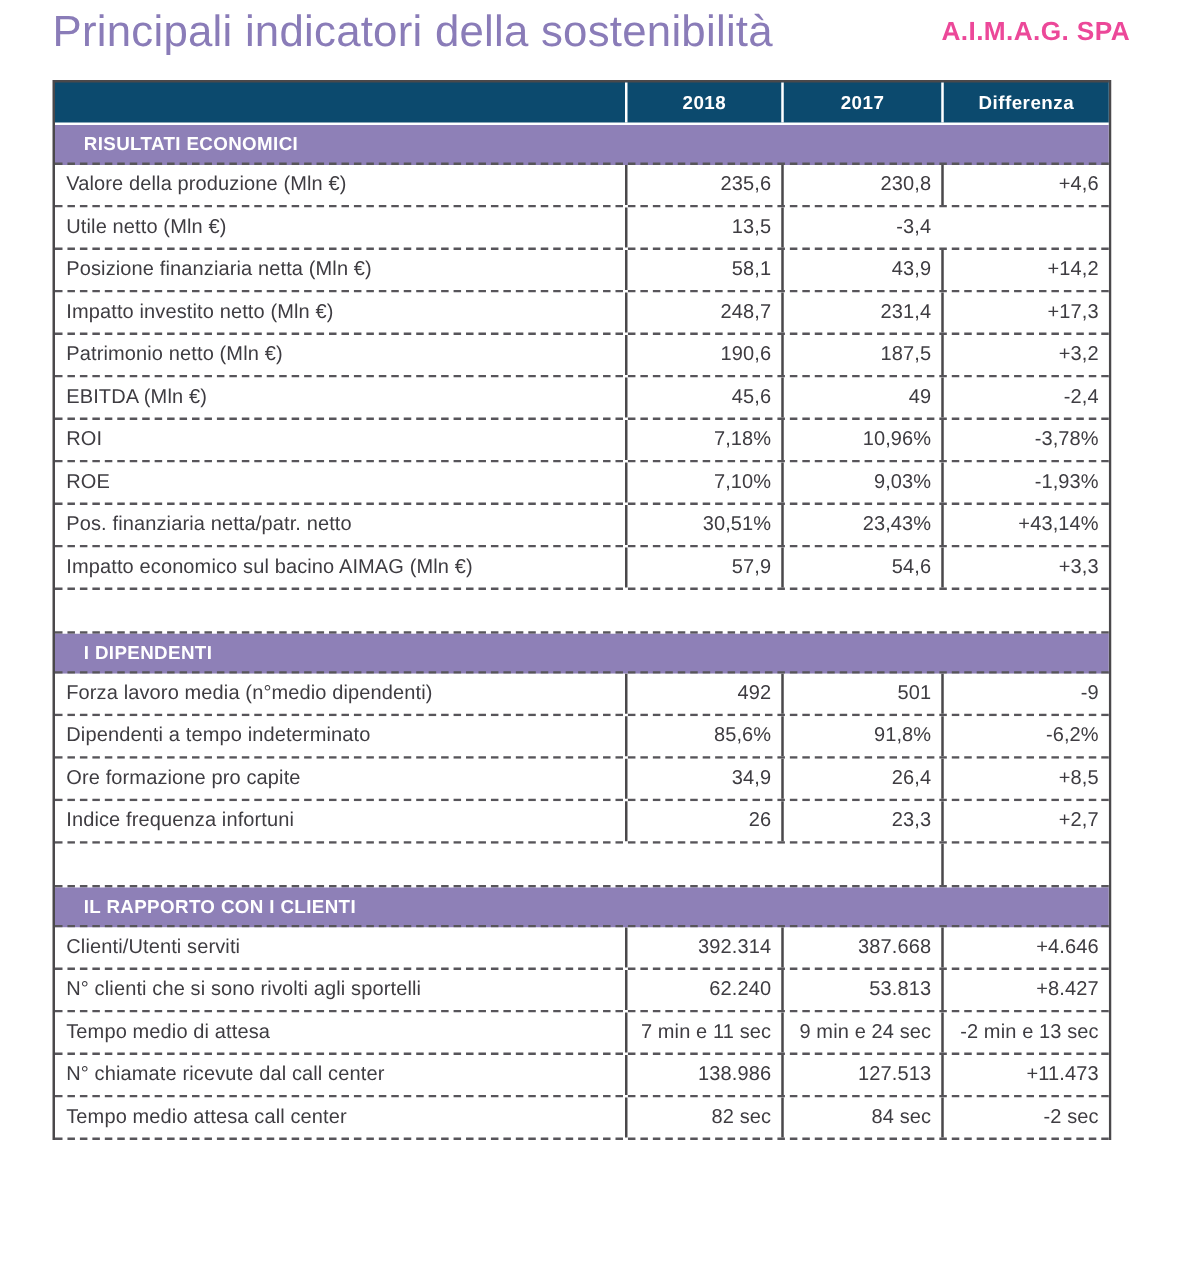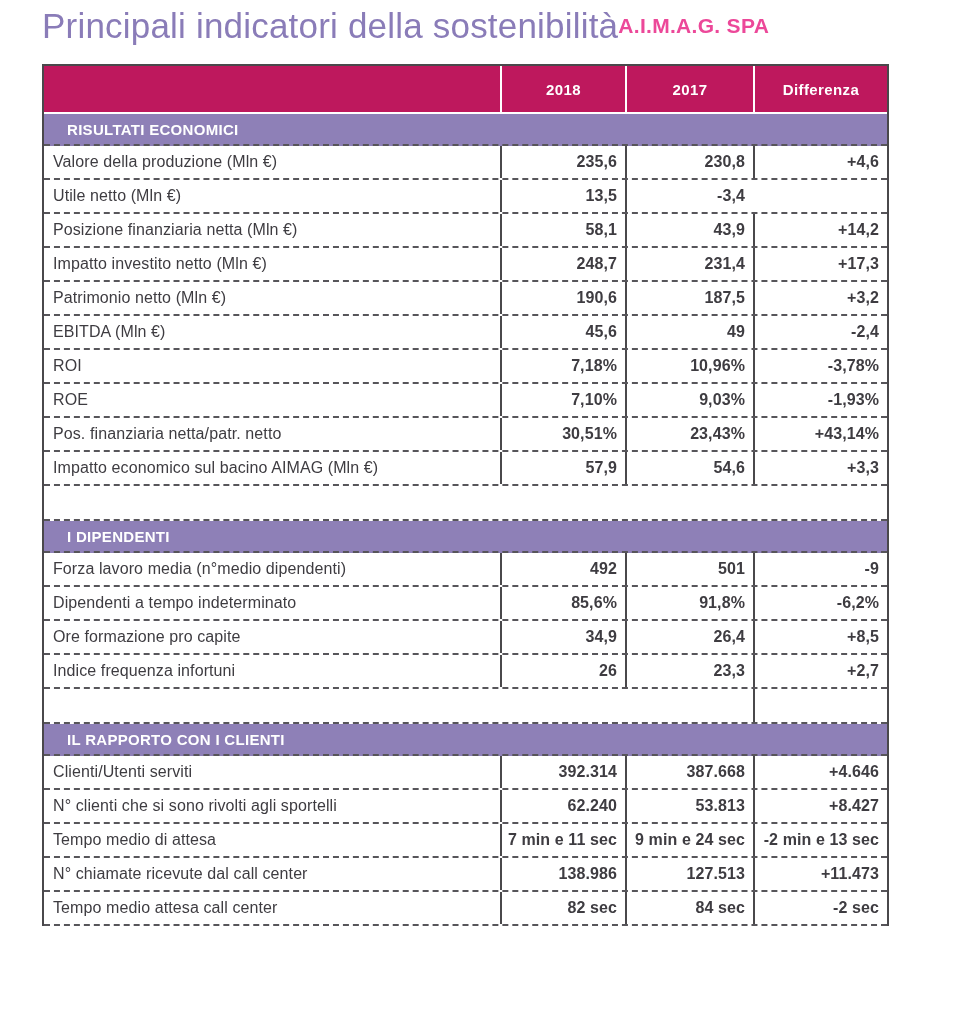--- a/index.html
+++ b/index.html
@@ -5,37 +5,37 @@
   * { margin:0; padding:0; box-sizing:border-box; }
   html,body { background:#ffffff; }
   .page {
     position:relative;
     width:957px; height:1023px;
     background:#ffffff;
     font-family:"Liberation Sans", sans-serif;
     overflow:hidden;
   }
   .title-bar {
-    display:flex; align-items:center;
+    display:flex; justify-content:space-between; align-items:center;
     margin:6px 42px 0 42px; width:862px;
   }
   .title {
     font-size:35px; font-weight:400; color:#8a7cb8; letter-spacing:0.2px;
   }
   .brand {
     font-size:21px; font-weight:bold; color:#ec4899; letter-spacing:0.3px;
     white-space:nowrap;
   }
   .ind-table {
     margin:18px 0 0 42px; width:847px;
     border-left:2px solid #4a484b; border-right:2px solid #4a484b;
   }
   .hdr {
     display:grid; grid-template-columns:456px 125px 128px 134px;
-    height:50px; background:#be185d;
+    height:36px; background:#0c4a6e;
     border-top:2px solid #4a484b; border-bottom:2px solid #ffffff;
   }
   .hdr-cell {
     color:#ffffff; font-weight:bold; font-size:15px; letter-spacing:0.4px;
     display:flex; align-items:center; justify-content:center;
   }
   .hdr-cell + .hdr-cell { border-left:2px solid #ffffff; }
   .section-row {
     height:32px; background:#8e80b7; color:#ffffff;
     font-weight:bold; font-size:15px; letter-spacing:0.3px;
@@ -46,21 +46,21 @@
     display:grid; grid-template-columns:456px 125px 128px 134px;
     height:34px; background:#ffffff;
     border-bottom:2px dashed #57555a;
   }
   .cell {
     display:flex; align-items:center;
     font-size:16px; color:#3e3c41; letter-spacing:0.1px;
     overflow:hidden; white-space:nowrap;
   }
   .cell.label { padding-left:9px; }
-  .cell.val { justify-content:flex-end; padding-right:8px; border-left:2px solid #4a484b;font-weight:bold; }
+  .cell.val { justify-content:flex-end; padding-right:8px; border-left:2px solid #4a484b; }
   .spacer-row {
     display:grid; grid-template-columns:456px 125px 128px 134px;
     height:35px; background:#ffffff;
     border-bottom:2px dashed #57555a;
   }
   .spacer-row.with-diff-line > .sp4 { border-left:2px solid #4a484b; }
 </style>
 </head>
 <body>
 

